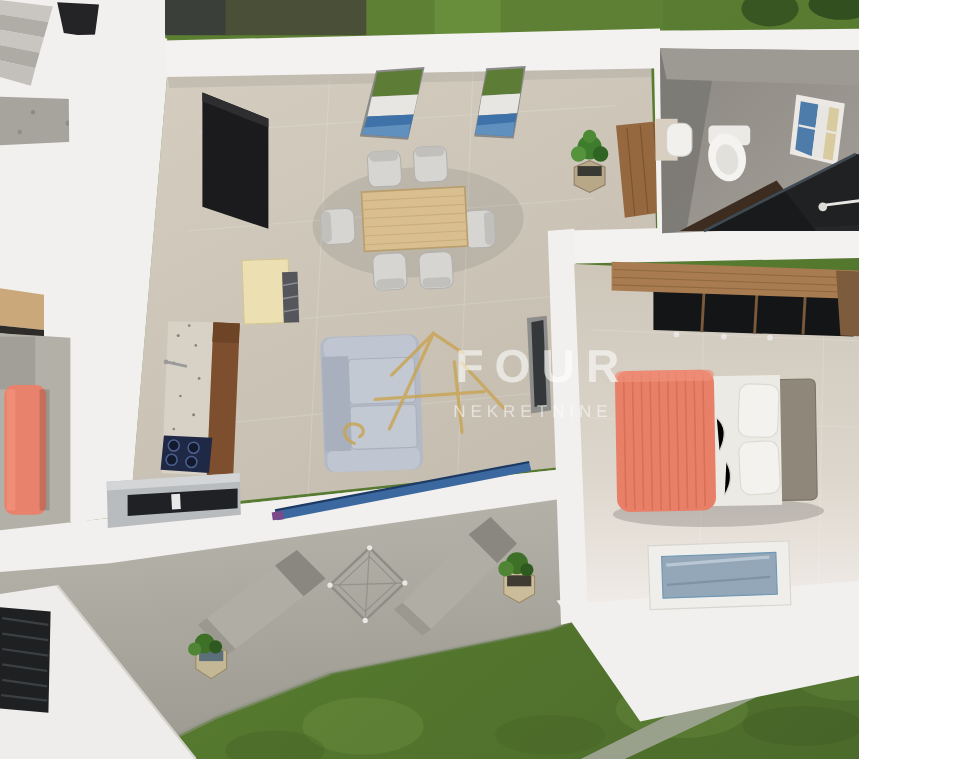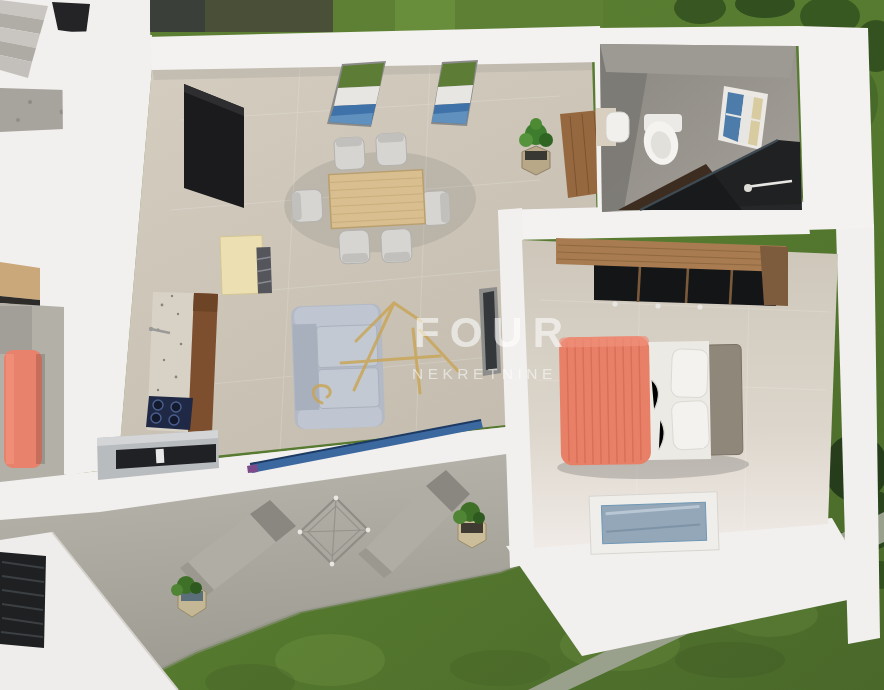--- a/index.html
+++ b/index.html
@@ -1,16 +1,16 @@
 <!DOCTYPE html>
 <html><head>
 <meta charset="utf-8">
 <style>
   html,body{margin:0;padding:0;background:#ffffff;}
-  .stage{position:relative;width:884px;height:690px;overflow:hidden;font-family:"Liberation Sans",sans-serif;}
+  .stage{position:relative;width:781px;height:690px;overflow:hidden;font-family:"Liberation Sans",sans-serif;}
   .stage svg{display:block;width:884px;height:690px;}
   text{font-family:"Liberation Sans",sans-serif;}
   .wm-brand{font-weight:700;font-size:42px;letter-spacing:10px;fill:rgba(255,255,255,0.58);}
   .wm-sub{font-weight:400;font-size:15.5px;letter-spacing:4.5px;fill:rgba(255,255,255,0.55);}
 </style>
 </head>
 <body>
 
 <div class="stage">
 <svg viewBox="0 0 884 690" xmlns="http://www.w3.org/2000/svg">

